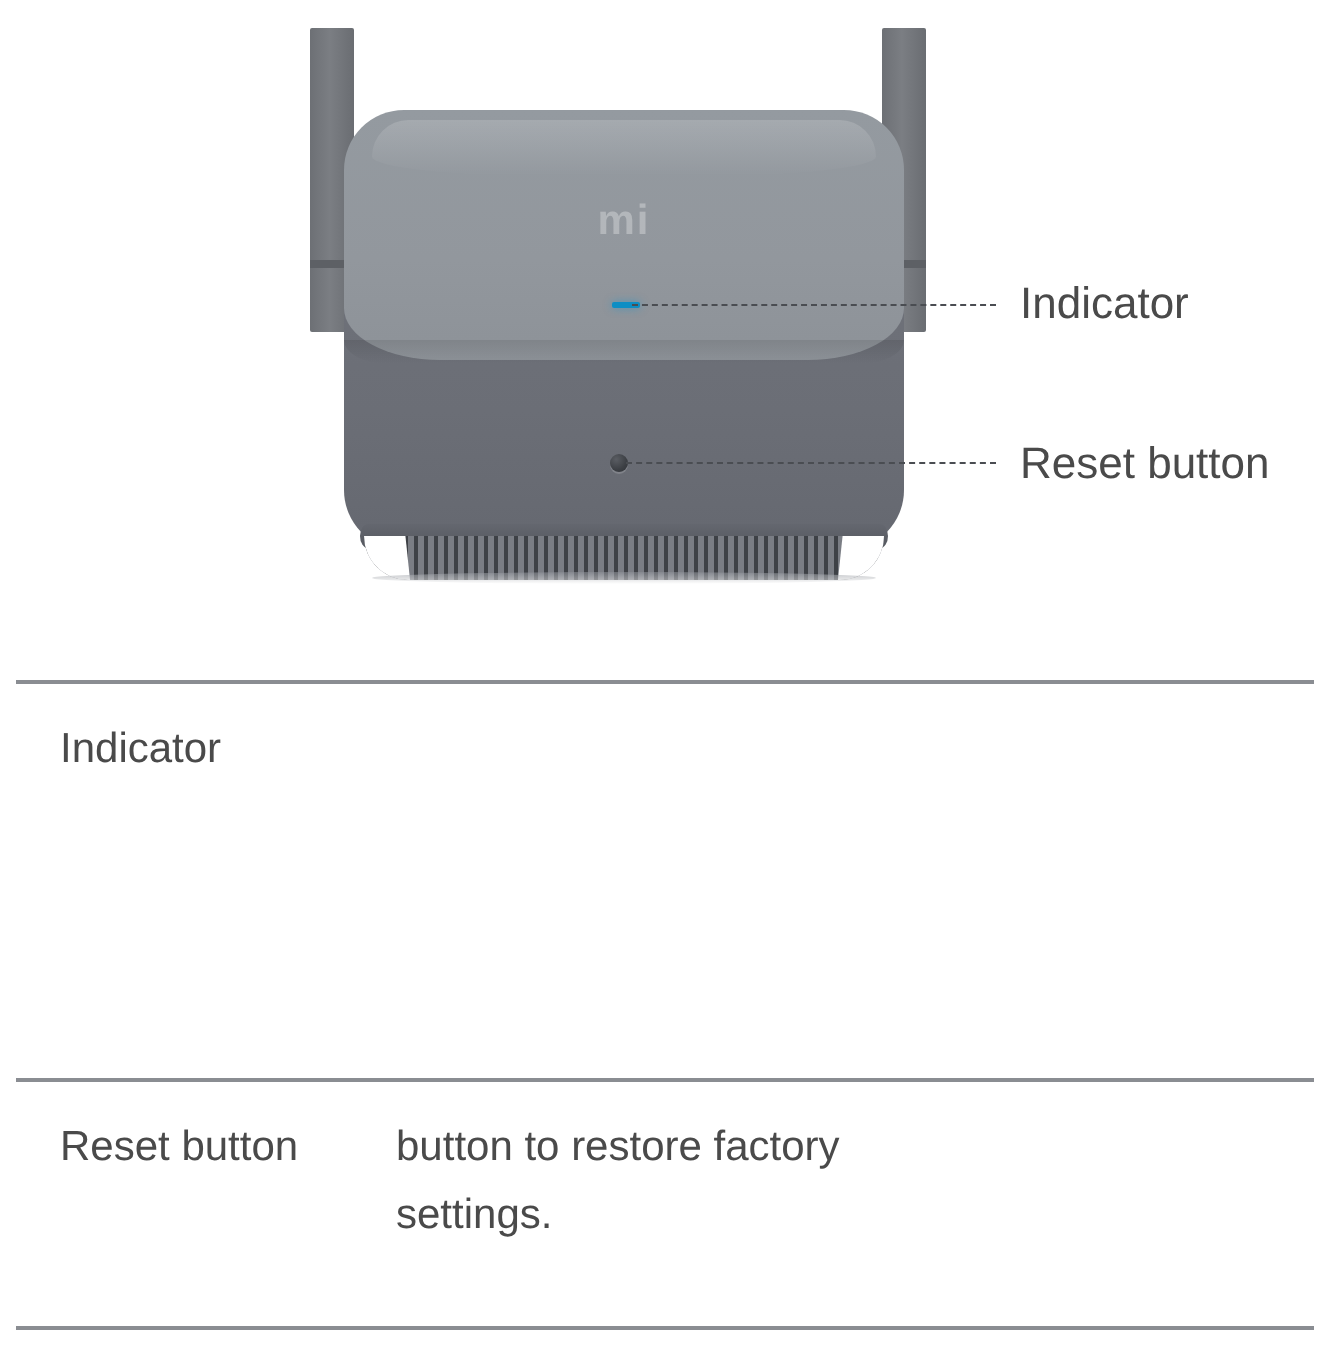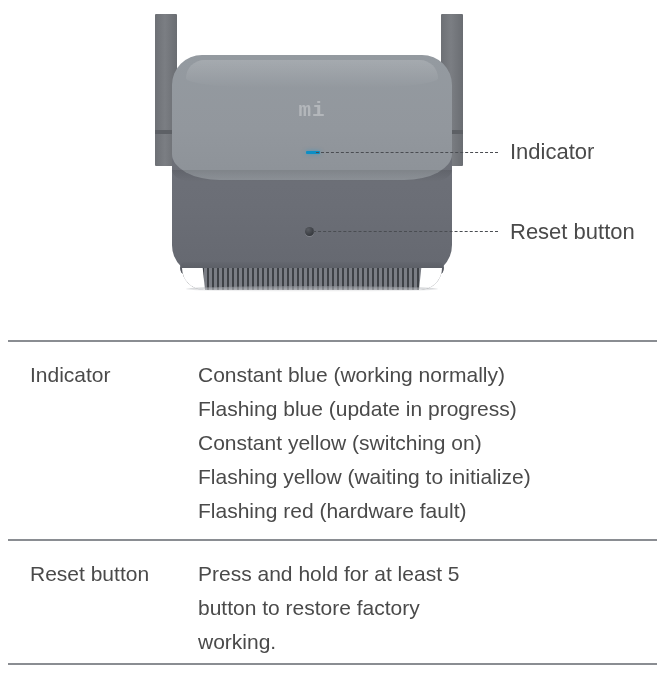--- a/index.html
+++ b/index.html
@@ -114,21 +114,21 @@
   #mi-logo{
     position:absolute;
     left:290px; top:100px;
     width:44px;height:22px;
     color:rgba(255,255,255,.30);
     font-size:21px;
     font-weight:bold;
     letter-spacing:1px;
     line-height:22px;
     text-align:center;
-    font-family:Liberation Mono, monospace;
+    font-family:Liberation Sans, sans-serif;
     user-select:none;
   }
 
   
   #led{
     position:absolute;
     left:306px; top:151px;
     width:14px; height:3px;
     background:#0d8ec4;
     border-radius:1px;
@@ -247,31 +247,23 @@
 </div>
 
 <div id="spec-table">
 
   <div class="divider" id="div-top"></div>
   <div class="divider" id="div-mid"></div>
   <div class="divider" id="div-bottom"></div>
 
   <div class="spec-row" id="row-indicator">
     <div class="spec-label">Indicator</div>
-    <div class="spec-values">
-      <div class="v-line">Constant blue (working normally)</div>
-      <div class="v-line">Flashing blue (update in progress)</div>
-      <div class="v-line">Constant yellow (switching on)</div>
-      <div class="v-line">Flashing yellow (waiting to initialize)</div>
-      <div class="v-line">Flashing red (hardware fault)</div>
-    </div>
   </div>
 
   <div class="spec-row" id="row-reset">
     <div class="spec-label">Reset button</div>
     <div class="spec-values">
-      <div class="v-line">Press and hold for at least 5</div>
       <div class="v-line">button to restore factory</div>
-      <div class="v-line">working.</div>
+      <div class="v-line">settings.</div>
     </div>
   </div>
 
 </div>
 
 </body></html>

